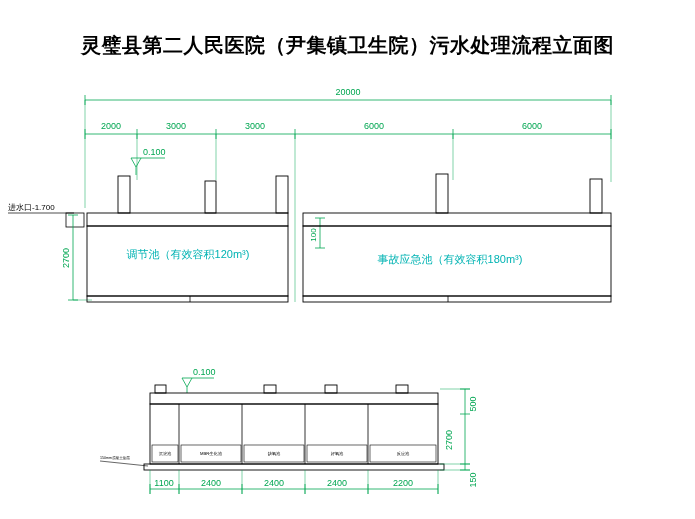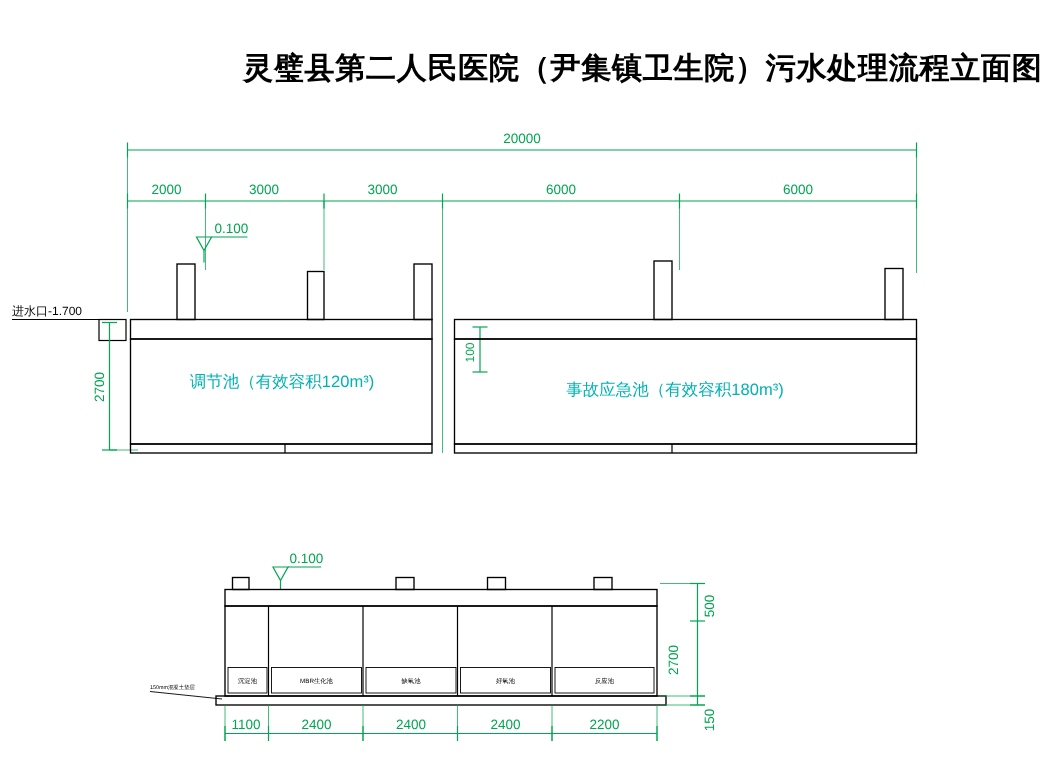--- a/index.html
+++ b/index.html
@@ -7,21 +7,21 @@
     width:695px;height:519px;
     background:#ffffff;
     font-family:"Liberation Sans","DejaVu Sans",sans-serif;
     position:relative;
     overflow:hidden;
   }
   #stage{position:absolute;left:0;top:0;width:695px;height:519px;}
   .title{
     position:absolute;
     left:0;top:32px;width:695px;
-    text-align:right;
+    text-align:center;
     font-family:"Liberation Serif","DejaVu Serif",serif;
     font-size:20px;
     font-weight:700;
     color:#000000;
     letter-spacing:0.5px;
     white-space:nowrap;
   }
   svg{position:absolute;left:0;top:0;}
   .dimtxt{
     font-family:"Liberation Sans","DejaVu Sans",sans-serif;

